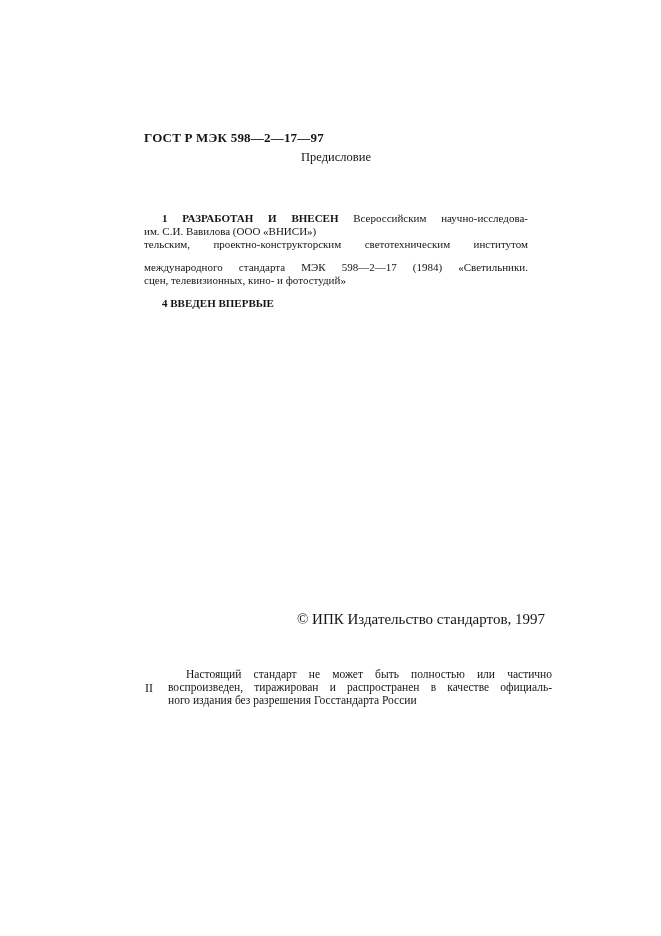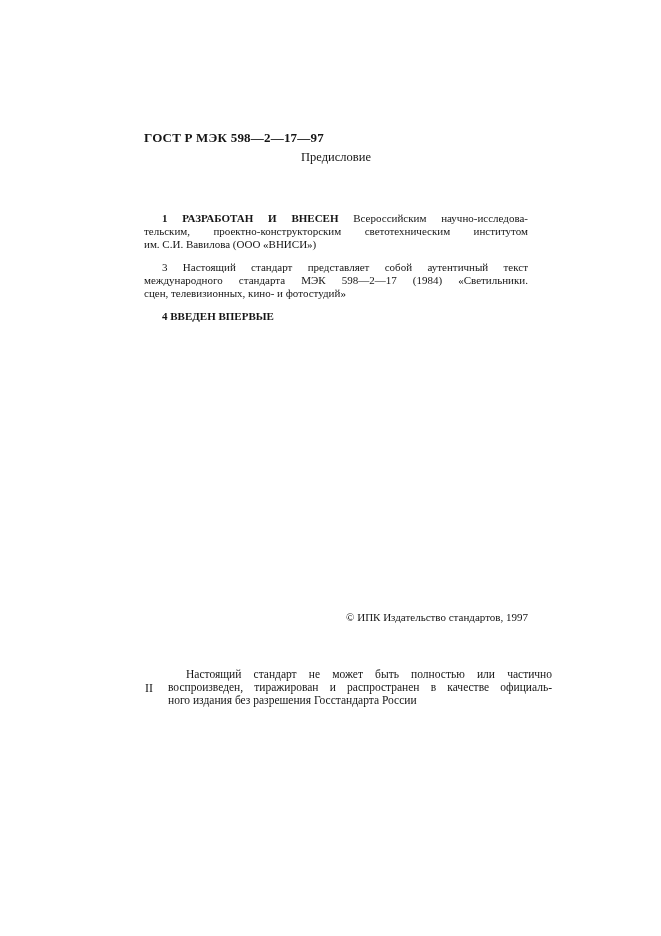--- a/index.html
+++ b/index.html
@@ -27,22 +27,22 @@
   }
   .paras {
     position: absolute; left: 144px; top: 178px; width: 384px;
     font-size: 11px; line-height: 13px; margin-top: 34px;
   }
   .para { margin: 0 0 10px 0; padding: 0; }
   .line { display: block; text-align: justify; text-align-last: justify; }
   .line.first { text-indent: 18px; }
   .line.last { text-align-last: left; }
   .copyright {
-    position: absolute; left: 144px; top: 611px; width: 384px;
-    text-align: right; font-size: 11px;
+    position: absolute; left: 161px; top: 611px; width: 384px;
+    text-align: right; font-size: 15px;
   }
   .footnote {
     position: absolute; left: 144px; top: 668px; width: 384px;
     font-size: 11.5px; line-height: 13px; margin-left: 24px;
   }
   .pagenum {
     position: absolute; left: 145px; top: 681px;
     font-size: 12px;
   }
   b { font-weight: bold; }
@@ -53,29 +53,28 @@
 <div class="page">
 
   <div class="doc-header">ГОСТ Р МЭК 598—2—17—97</div>
 
   <div class="doc-title">Предисловие</div>
 
   <div class="paras">
 
     <p class="para">
       <span class="line first"><b>1 РАЗРАБОТАН И ВНЕСЕН</b> <span>Всероссийским научно-исследова-</span></span>
+      <span class="line last">им. С.И. Вавилова (ООО «ВНИСИ»)</span>
       <span class="line">тельским, проектно-конструкторским светотехническим институтом</span>
-      <span class="line last">им. С.И. Вавилова (ООО «ВНИСИ»)</span>
     </p>
 
     <p class="para">
     </p>
 
     <p class="para">
-      <span class="line first">3 Настоящий стандарт представляет собой аутентичный текст</span>
       <span class="line">международного стандарта МЭК 598—2—17 (1984) «Светильники.</span>
       <span class="line last">сцен, телевизионных, кино- и фотостудий»</span>
     </p>
 
     <p class="para">
       <span class="line first last"><b>4 ВВЕДЕН ВПЕРВЫЕ</b></span>
     </p>
 
   </div>
 

